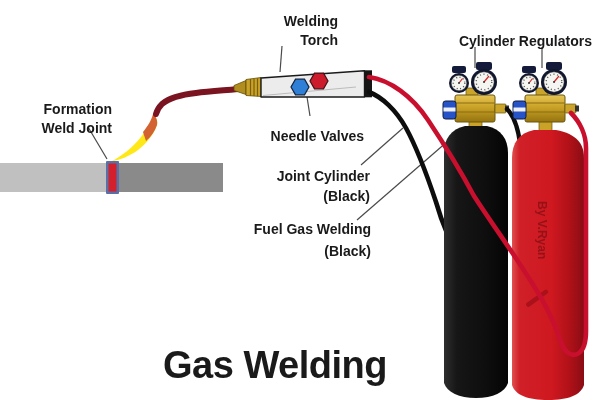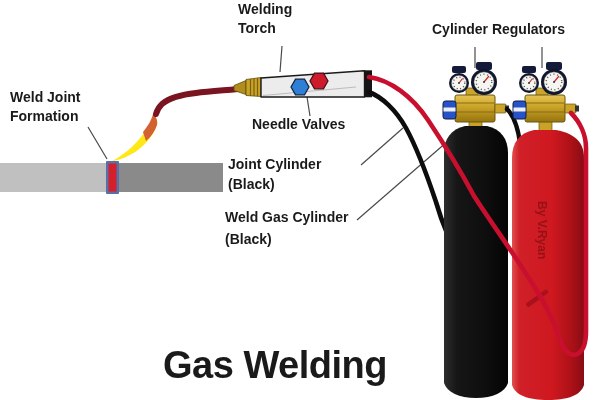--- a/index.html
+++ b/index.html
@@ -1,21 +1,21 @@
 <!DOCTYPE html>
 <html style="--text: #1a1a1a; --leader-line: #4a4a4a; --cylinder-black: #131313; --cylinder-red: #cf1820; --hose-red: #c8102e; --hose-black: #0d0d0d; --brass: #c9a227; --torch-body: #ececec; --neck-maroon: #7a1420; --flame-yellow: #ffe818; --flame-orange: #d2622f; --valve-blue: #2f7fd6; --valve-red: #cc1b2b; --knob-blue: #2753c9; --workpiece-light: #c0c0c0; --workpiece-dark: #8a8a8a; --weld-red: #d41f2c; --weld-border: #5a6fa5; --watermark-text: #8f1016;"><head>
 <meta charset="utf-8">
 <style>
   html,body{margin:0;padding:0;}
   body{width:600px;height:400px;position:relative;background:#ffffff;overflow:hidden;
        font-family:"Liberation Sans",sans-serif;}
   #stage{position:relative;width:600px;height:400px;}
   svg.diagram{position:absolute;left:0;top:0;}
   .label{position:absolute;font-weight:bold;font-size:14px;line-height:19px;
-         color:var(--text,#1a1a1a);text-align:left;white-space:nowrap;}
+         color:var(--text,#1a1a1a);text-align:right;white-space:nowrap;margin-top:12px;}
   .label .ln{display:block;}
   .lh20 .ln{line-height:20px;}
   .lh22 .ln{line-height:22px;}
   .title{position:absolute;left:163px;top:344px;font-weight:bold;font-size:38px;
          letter-spacing:-0.5px;color:var(--text,#1a1a1a);white-space:nowrap;}
   .watermark{position:absolute;left:549px;top:201px;font-weight:bold;font-size:12px;
          color:var(--watermark-text,#8f1016);transform:rotate(90deg);
          transform-origin:0 0;white-space:nowrap;opacity:.9;}
 </style>
 </head>
@@ -166,35 +166,35 @@
   <div class="label" style="left:238px;top:0px;width:100px;">
     <span class="ln">Welding</span>
     <span class="ln">Torch</span>
   </div>
 
   <div class="label" style="left:432px;top:20px;width:160px;">
     <span class="ln">Cylinder Regulators</span>
   </div>
 
   <div class="label" style="left:10px;top:88px;width:102px;">
+    <span class="ln">Formation</span>
     <span class="ln">Weld Joint</span>
-    <span class="ln">Formation</span>
   </div>
 
   <div class="label" style="left:252px;top:115px;width:112px;">
     <span class="ln">Needle Valves</span>
   </div>
 
   <div class="label lh20" style="left:228px;top:154px;width:142px;">
     <span class="ln">Joint Cylinder</span>
     <span class="ln">(Black)</span>
   </div>
 
   <div class="label lh22" style="left:225px;top:206px;width:146px;">
-    <span class="ln">Weld Gas Cylinder</span>
+    <span class="ln">Fuel Gas Welding</span>
     <span class="ln">(Black)</span>
   </div>
 
 
   <div class="title">Gas Welding</div>
 
   <div class="watermark">By V.Ryan</div>
 
 </div>
 

